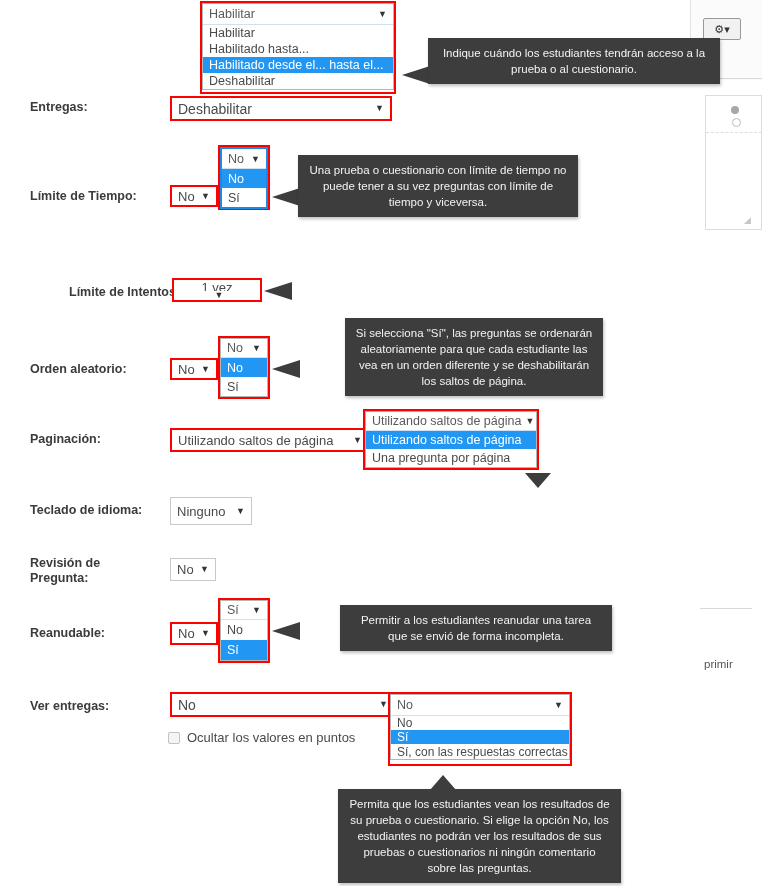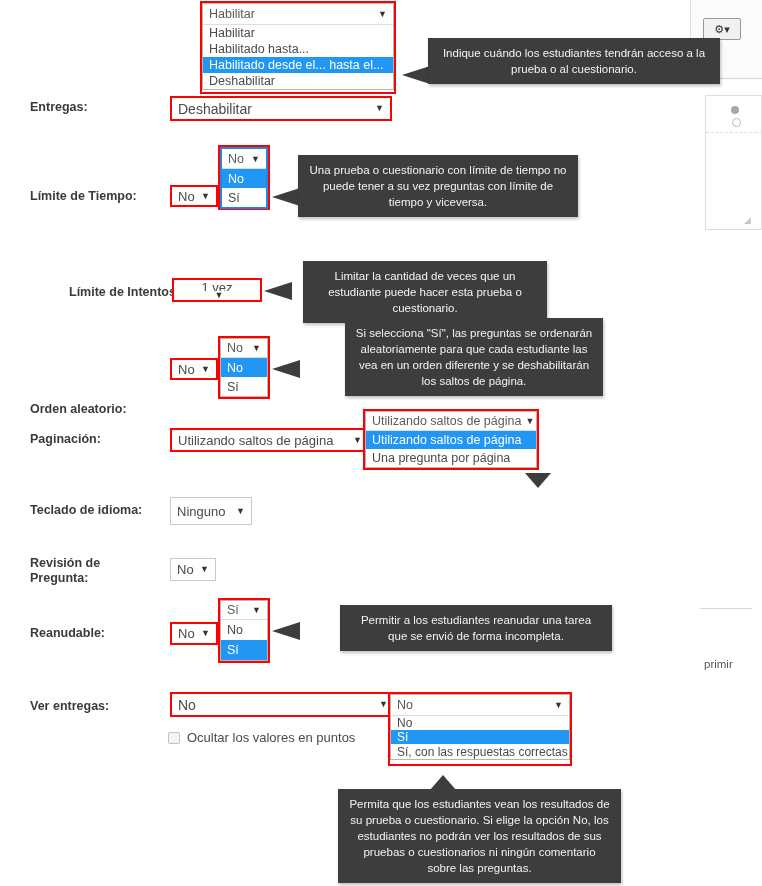--- a/index.html
+++ b/index.html
@@ -230,23 +230,22 @@
   <div class="tip" style="left:298px;top:155px;width:280px;">Una prueba o cuestionario con límite de tiempo no puede tener a su vez preguntas con límite de tiempo y viceversa.</div>
 
   <div class="field-label" style="left:30px;top:285px;padding-left:39px;">Límite de Intentos:</div>
 
   <div class="sel redbox" style="left:172px;top:278px;width:90px;height:24px;flex-direction:column;">
     <span class="txt">1 vez</span>
     <span class="car">▼</span>
   </div>
 
   <div class="tail left" style="left:264px;top:282px;"></div>
-  <div class="tip" style="left:303px;top:261px;width:244px;">Limitar la cantidad de veces que un estudiante puede hacer esta prueba o cuestionario.</div>
-
-  <div class="field-label" style="left:30px;top:362px;margin-top:40px;">Orden aleatorio:</div>
+
+  <div class="field-label" style="left:30px;top:362px;">Orden aleatorio:</div>
 
   <div class="sel redbox" style="left:170px;top:358px;width:48px;height:22px;">
     <span class="txt">No</span>
     <span class="car">▼</span>
   </div>
 
   <div class="popup" style="left:220px;top:338px;width:48px;">
     <div class="head" style="height:19px;">
       <span class="txt">No</span>
       <span class="car">▼</span>

